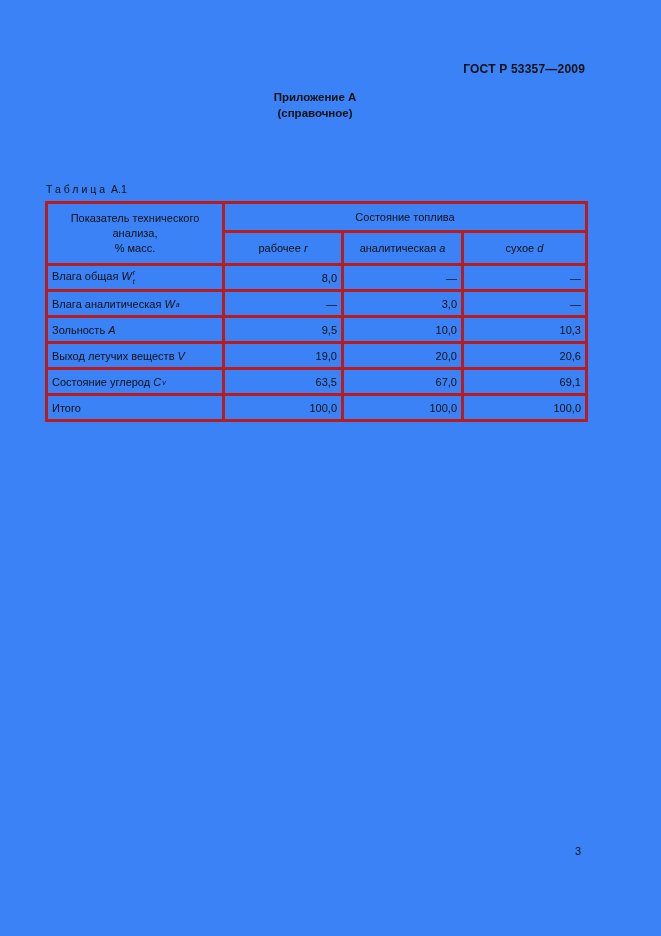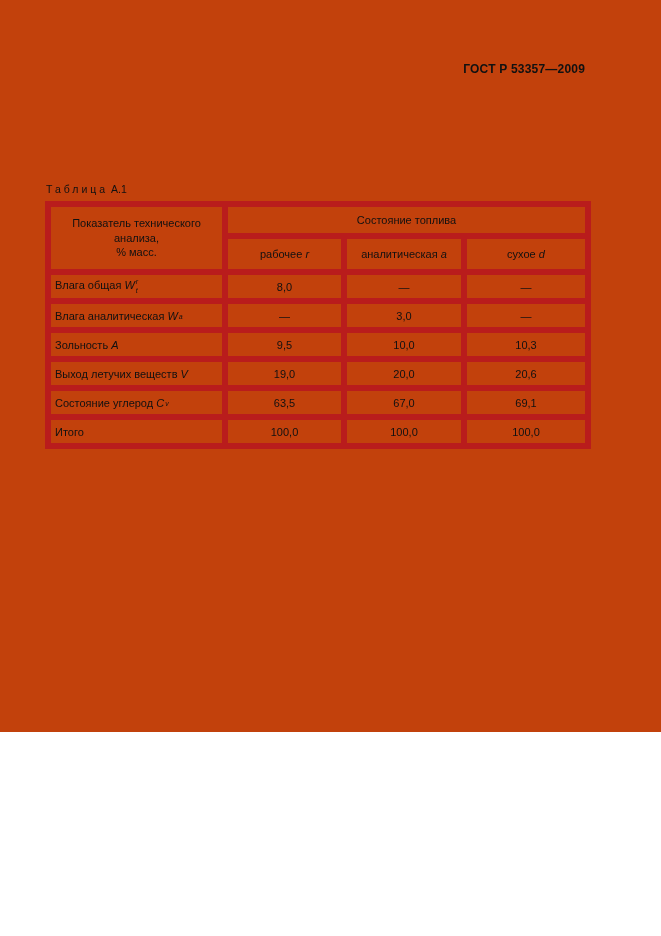--- a/index.html
+++ b/index.html
@@ -1,20 +1,20 @@
 <!DOCTYPE html>
 <html><head>
 <meta charset="utf-8">
 <style>
   html, body { margin: 0; padding: 0; background: #ffffff; }
   .page {
     position: relative;
     width: 661px;
-    height: 732px;
-    background: #c2410c;
+    height: 936px;
+    background: #3b82f6;
     font-family: "Liberation Sans", sans-serif;
     color: #111;
     overflow: hidden;
     text-decoration: underline;
   }
   .content {
     position: absolute;
     left: 45px;
     top: 0;
     width: 540px;
@@ -56,40 +56,40 @@
   .table-caption .spread { letter-spacing: 3px; margin-top: 8px; }
   table.data {
     position: absolute;
     top: 201px;
     left: 0;
     width: 540px;
     border-collapse: collapse;
     table-layout: fixed;
   }
   table.data td {
-    border: 6px solid #b91c1c;
+    border: 3px solid #b91c1c;
     font-size: 11px;
     padding: 2px 4px;
     vertical-align: middle;
   }
   td.hdr {
     text-align: center;
     font-size: 10.5px;
     line-height: 1.35;
   }
   td.group-hdr { height: 22px; margin-left: 13px; }
   td.sub-hdr { height: 26px; }
   td.label-cell {
     padding-left: 12px;
     height: 19px;
     text-align: left;
     white-space: nowrap;
     margin-left: 46px;
   }
-  td.value-cell { text-align: center; height: 19px; }
+  td.value-cell { text-align: right; height: 19px; }
   .sym { font-style: italic; }
   .ss {
     display: inline-flex;
     flex-direction: column;
     align-items: flex-start;
     vertical-align: middle;
     font-size: 7px;
     line-height: 1.15;
     margin-left: 1px;
     font-style: italic;
@@ -102,20 +102,24 @@
   }
 </style>
 </head>
 <body>
 
 <div class="page">
   <div class="content">
 
     <div class="doc-code">ГОСТ Р 53357—2009</div>
 
+    <div class="appendix">
+      <div>Приложение А</div>
+      <div>(справочное)</div>
+    </div>
 
 
     <div class="table-caption"><span class="spread">Таблица</span>&nbsp;<span>А.1</span></div>
 
     <table class="data">
       <colgroup>
         <col style="width:177px">
         <col style="width:119px">
         <col style="width:120px">
         <col style="width:124px">

